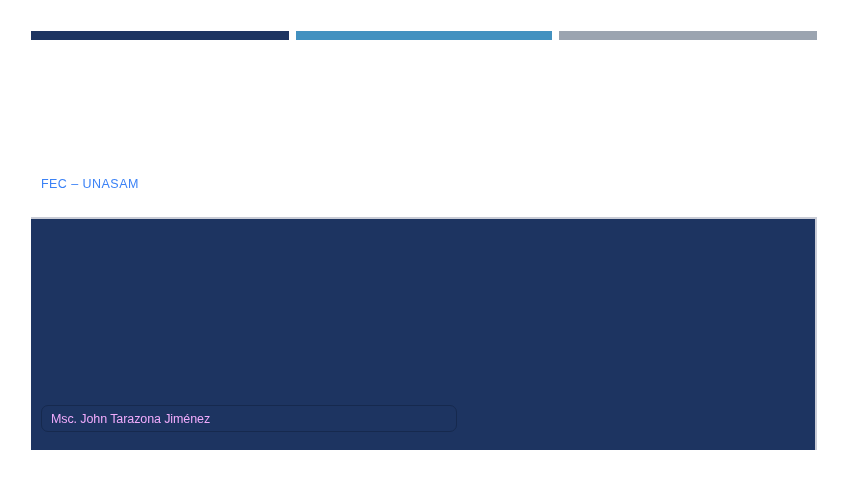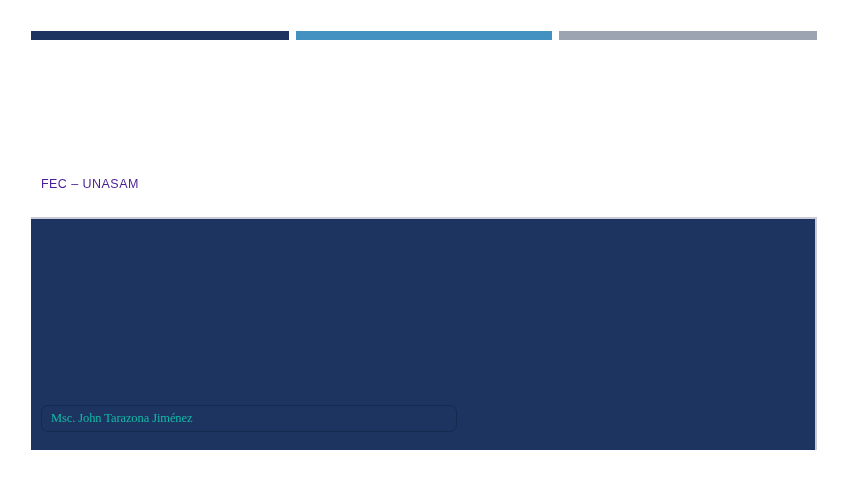--- a/index.html
+++ b/index.html
@@ -46,21 +46,21 @@
     line-height: 42px;
     letter-spacing: 0.2px;
     font-weight: 400;
     white-space: pre-line;
   }
 
   .subtitle {
     position: absolute;
     left: 41px;
     top: 177px;
-    color: #4c1d95;
+    color: #3b82f6;
     font-size: 12.5px;
     letter-spacing: 0.45px;
     font-weight: 400;
   }
 
   
   .panel {
     position: absolute;
     left: 31px;
     top: 217px;
@@ -79,26 +79,25 @@
     top: 186px;
     width: 416px;
     height: 27px;
     border: 1.5px solid #16294e;
     border-radius: 7px;
     box-sizing: border-box;
     display: flex;
     align-items: center;
   }
   .name-box .name-text {
-    color: #14b8a6;
+    color: #f0abfc;
     font-size: 12.5px;
     letter-spacing: -0.1px;
     padding-left: 9px;
     font-weight: 400;
-    font-family: Liberation Serif, serif;
   }
 </style>
 </head>
 <body>
 
 <div id="slide">
 
   <div class="accent-bar navy"></div>
   <div class="accent-bar blue"></div>
   <div class="accent-bar gray"></div>

